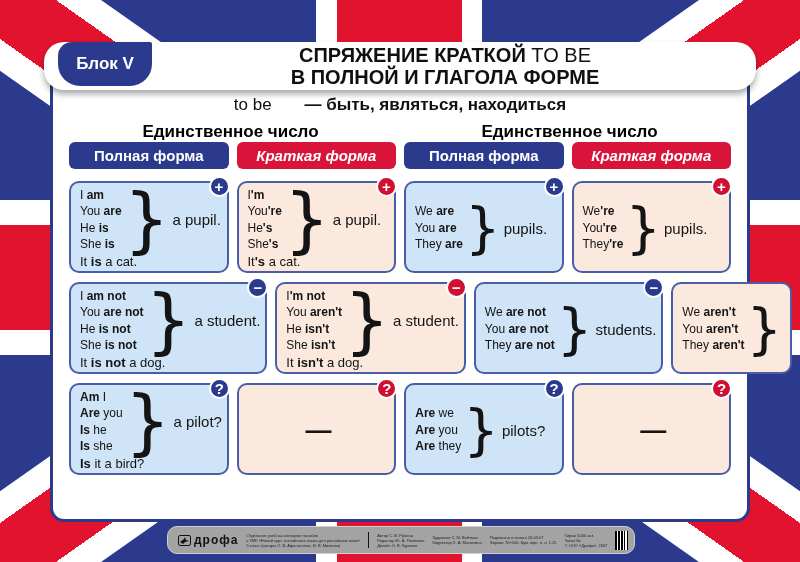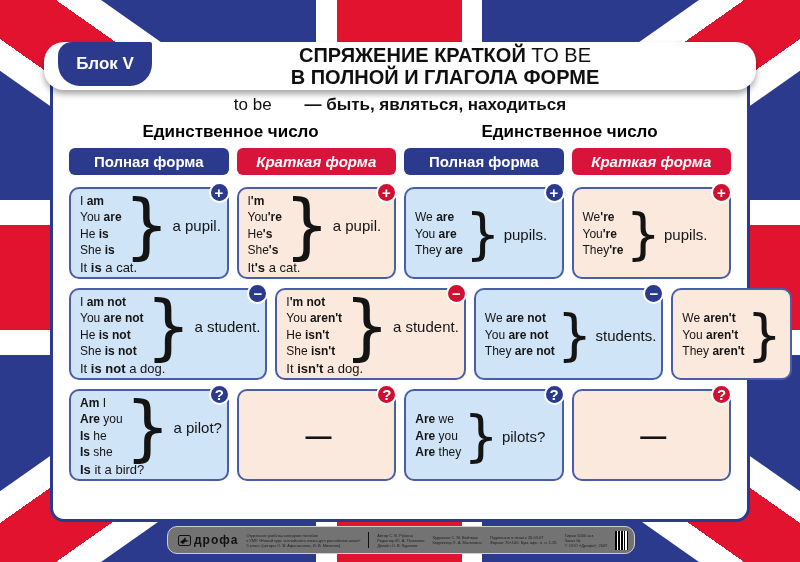--- a/index.html
+++ b/index.html
@@ -25,21 +25,21 @@
         font-size:17px;font-weight:bold;}
   .title{position:absolute;left:120px;right:30px;top:2px;text-align:center;color:#101010;
         font-size:20px;line-height:22px;font-weight:bold;}
   .title .reg{font-weight:normal;}
   
   .subtitle{text-align:center;font-size:17px;color:#101010;margin-bottom:7px;}
   .subtitle b{font-weight:bold;margin-left:28px;}
   .sec-row{display:flex;}
   .sec-head{width:50%;text-align:center;font-size:17px;font-weight:bold;color:#000000;}
   .band-row,.grid-row{display:flex;gap:8px;margin:0 8px;}
-  .band-row{margin-top:6px;}
+  .band-row{margin-top:0;}
   .band{flex:1;height:27px;border-radius:6px;color:#fff;font-weight:bold;font-size:15px;
         display:flex;align-items:center;justify-content:center;}
   .band.blue{background:#2b3a8d;} .band.red{background:#d8143a;font-style:italic;}
   .grid-row{margin-top:12px;}
   .grid-row.r2,.grid-row.r3{margin-top:9px;}
   .cell{flex:1;position:relative;height:92px;border:2px solid #4a5ea8;border-radius:10px;
         padding:5px 5px 3px 9px;display:flex;flex-direction:column;justify-content:center;color:#141414;}
   .cell.full{background:#cfe4f6;} .cell.short{background:#fbe9dd;}
   .badge{position:absolute;top:-7px;right:-3px;width:21px;height:21px;border-radius:50%;
         border:2px solid #fff;color:#fff;font-weight:bold;font-size:15px;line-height:1;
@@ -48,21 +48,21 @@
   .cell-main{display:flex;align-items:center;}
   .lines{display:flex;flex-direction:column;}
   .line{font-size:12px;line-height:16.5px;white-space:nowrap;}
   .brace{font-family:"DejaVu Sans",sans-serif;font-size:56px;line-height:.8;margin:0 3px 0 2px;
         font-weight:normal;color:#141414;}
   .brace.tall{font-size:72px;}
   .comp{font-size:15px;white-space:nowrap;}
   .extra{font-size:13px;line-height:17px;white-space:nowrap;}
   .dash{text-align:center;font-size:26px;font-weight:bold;}
   
-  .footer-pill{position:absolute;left:167px;top:526px;width:468px;height:28px;background:#737373;
+  .footer-pill{position:absolute;left:167px;top:526px;width:468px;height:28px;background:#a3a3a3;
         border:1px solid #cfcfcf;border-radius:10px;display:flex;align-items:center;
         padding:0 6px 0 10px;gap:8px;z-index:4;}
   .drofa{display:flex;align-items:center;gap:3px;}
   .drofa-mark{width:13px;height:11px;border:1px solid #111;border-radius:2px;display:flex;
         align-items:center;justify-content:center;}
   .drofa-text{font-size:12px;font-weight:bold;letter-spacing:1px;color:#111;}
   .f-divider{width:2px;height:16px;background:#111;}
   .f-col{font-size:4px;line-height:5px;color:#222;white-space:nowrap;}
   .barcode{margin-left:auto;width:36px;height:19px;
         background:repeating-linear-gradient(90deg,#000 0 1.5px,#fff 1.5px 3px);}

